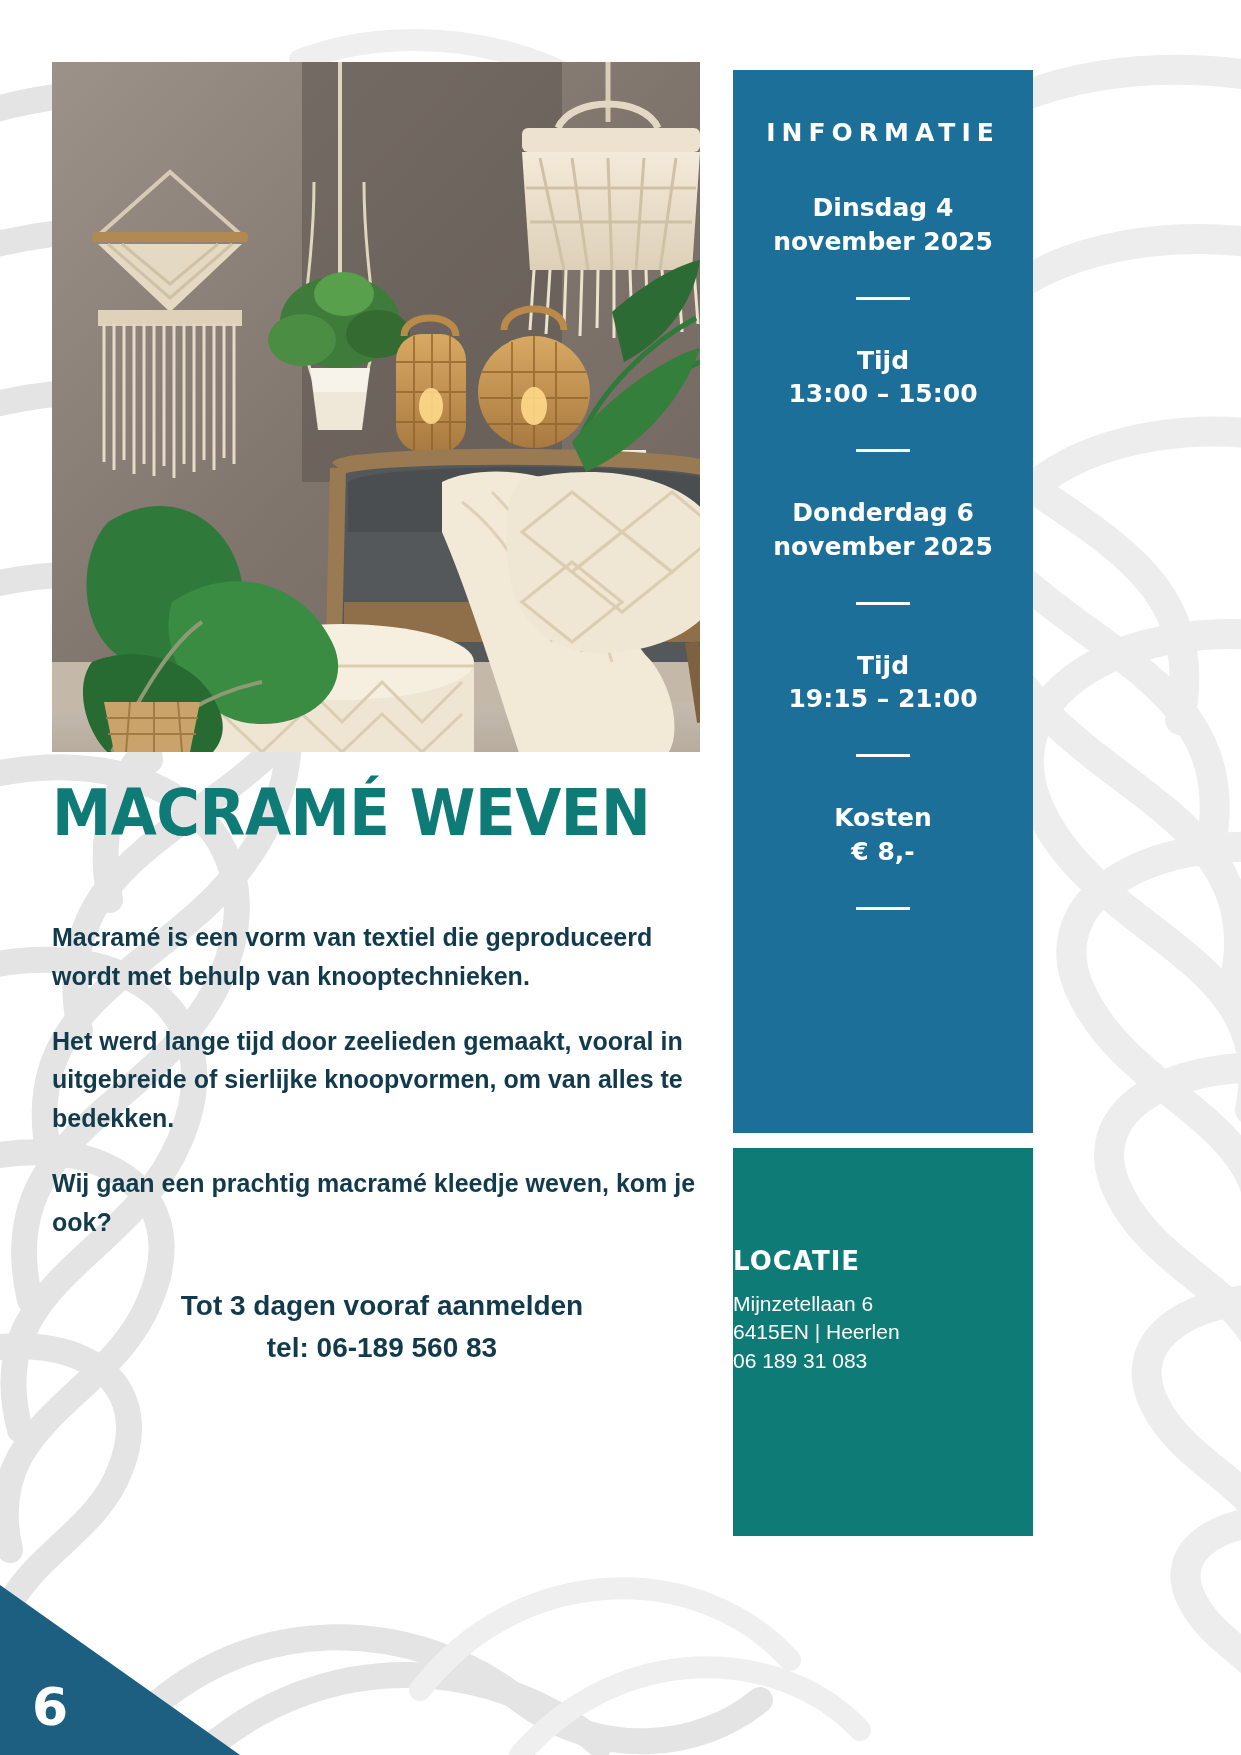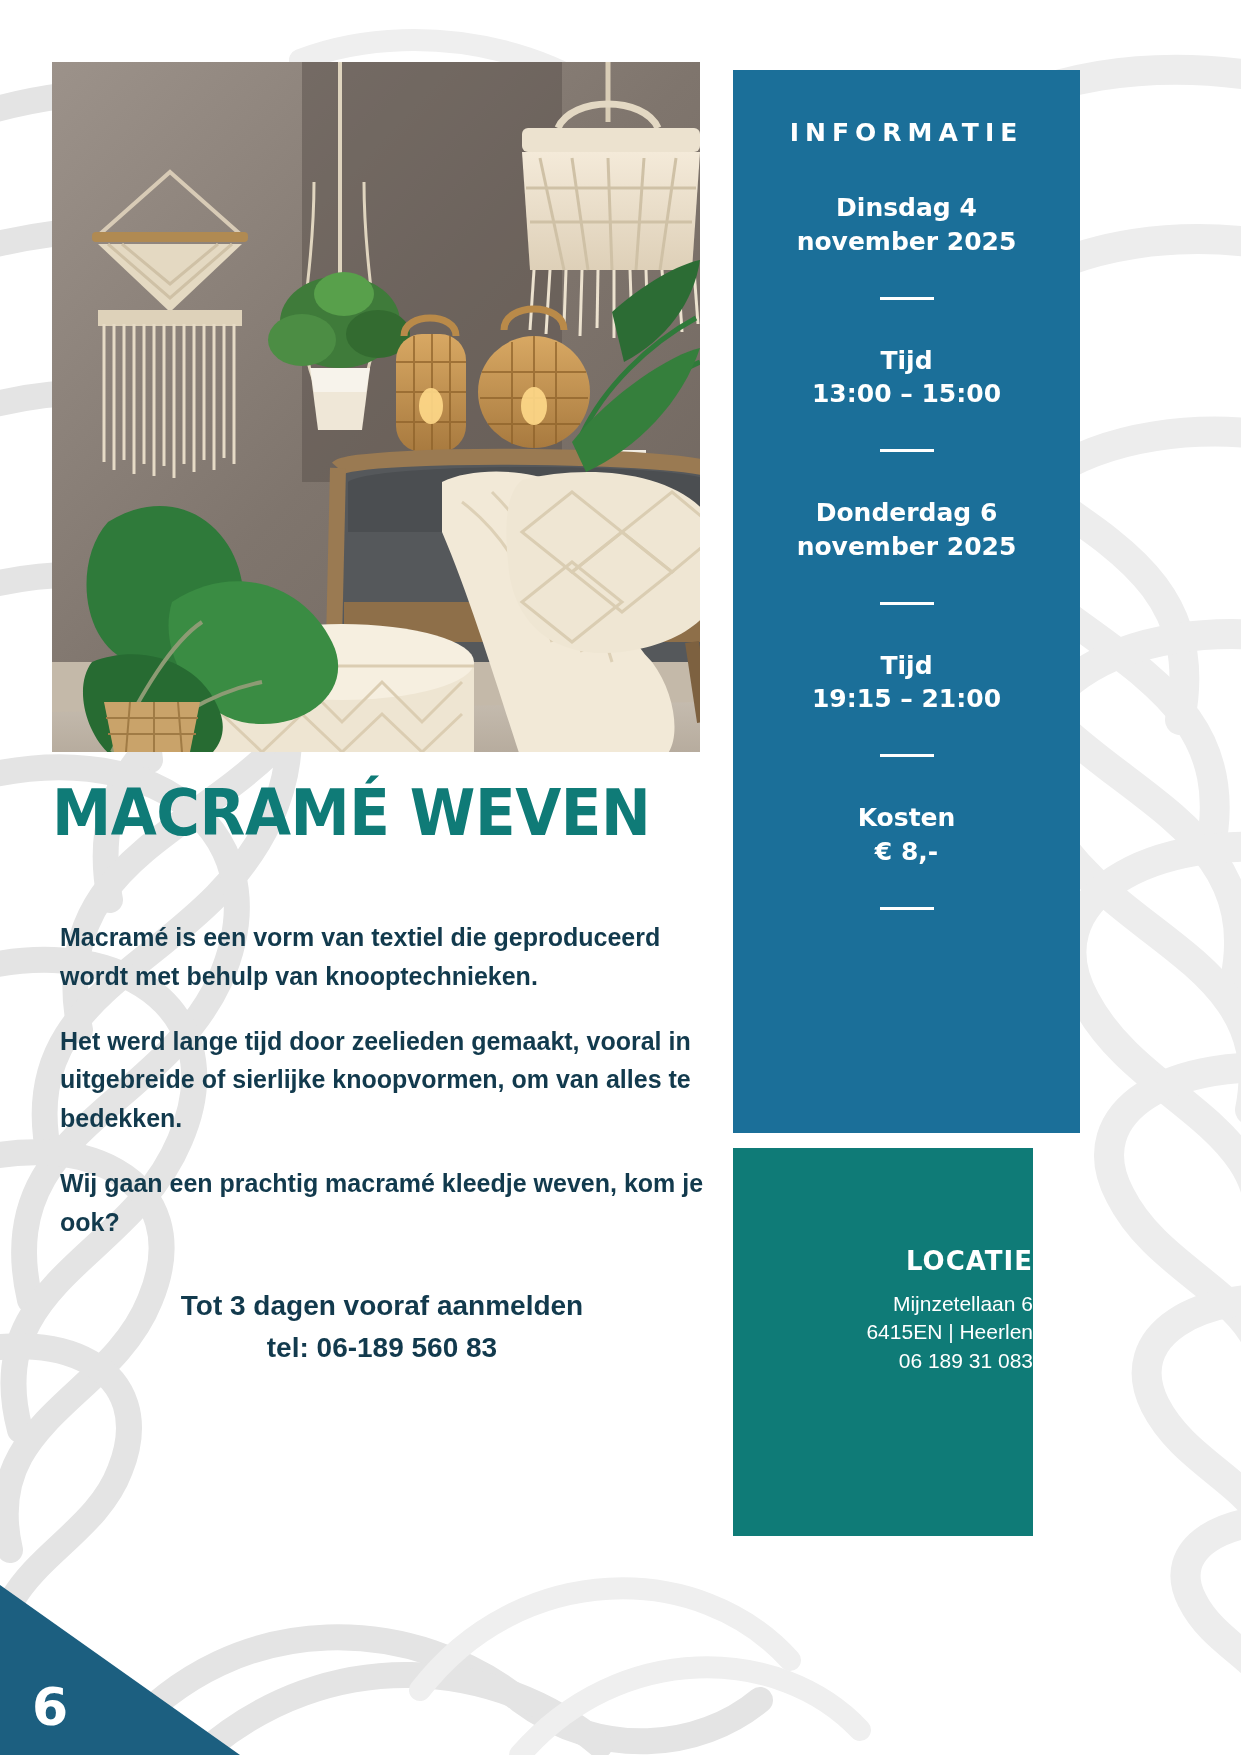--- a/index.html
+++ b/index.html
@@ -62,21 +62,21 @@
     left: 52px;
     top: 918px;
     width: 660px;
     z-index: 3;
     color: #123a4d;
     font-size: 25px;
     font-weight: 700;
     line-height: 1.55;
   }
   .body-copy p {
-    margin: 0 0 26px 8px;
+    margin: 0 0 26px 0;
   }
   .signup {
     position: absolute;
     left: 52px;
     top: 1290px;
     width: 660px;
     z-index: 3;
     text-align: center;
     color: #123a4d;
     font-size: 28px;
@@ -84,21 +84,21 @@
   }
   .signup .line2 {
     margin-top: 10px;
   }
 
   
   .info-panel {
     position: absolute;
     left: 733px;
     top: 70px;
-    width: 347px;
+    width: 300px;
     height: 1063px;
     background: #1b6f99;
     z-index: 3;
     color: #ffffff;
     text-align: center;
     font-family: "DejaVu Sans", sans-serif;
   }
   .info-panel .heading {
     margin-top: 48px;
     font-size: 25px;
@@ -124,21 +124,21 @@
   
   .location-panel {
     position: absolute;
     left: 733px;
     top: 1148px;
     width: 300px;
     height: 388px;
     background: #0f7b77;
     z-index: 3;
     color: #ffffff;
-    text-align: right;
+    text-align: left;
     font-family: "DejaVu Sans", sans-serif;
   }
   .location-panel .loc-title {
     margin-top: 98px;
     font-size: 26px;
     font-weight: 700;
     letter-spacing: 1px;
   }
   .location-panel .loc-lines {
     margin-top: 14px;

